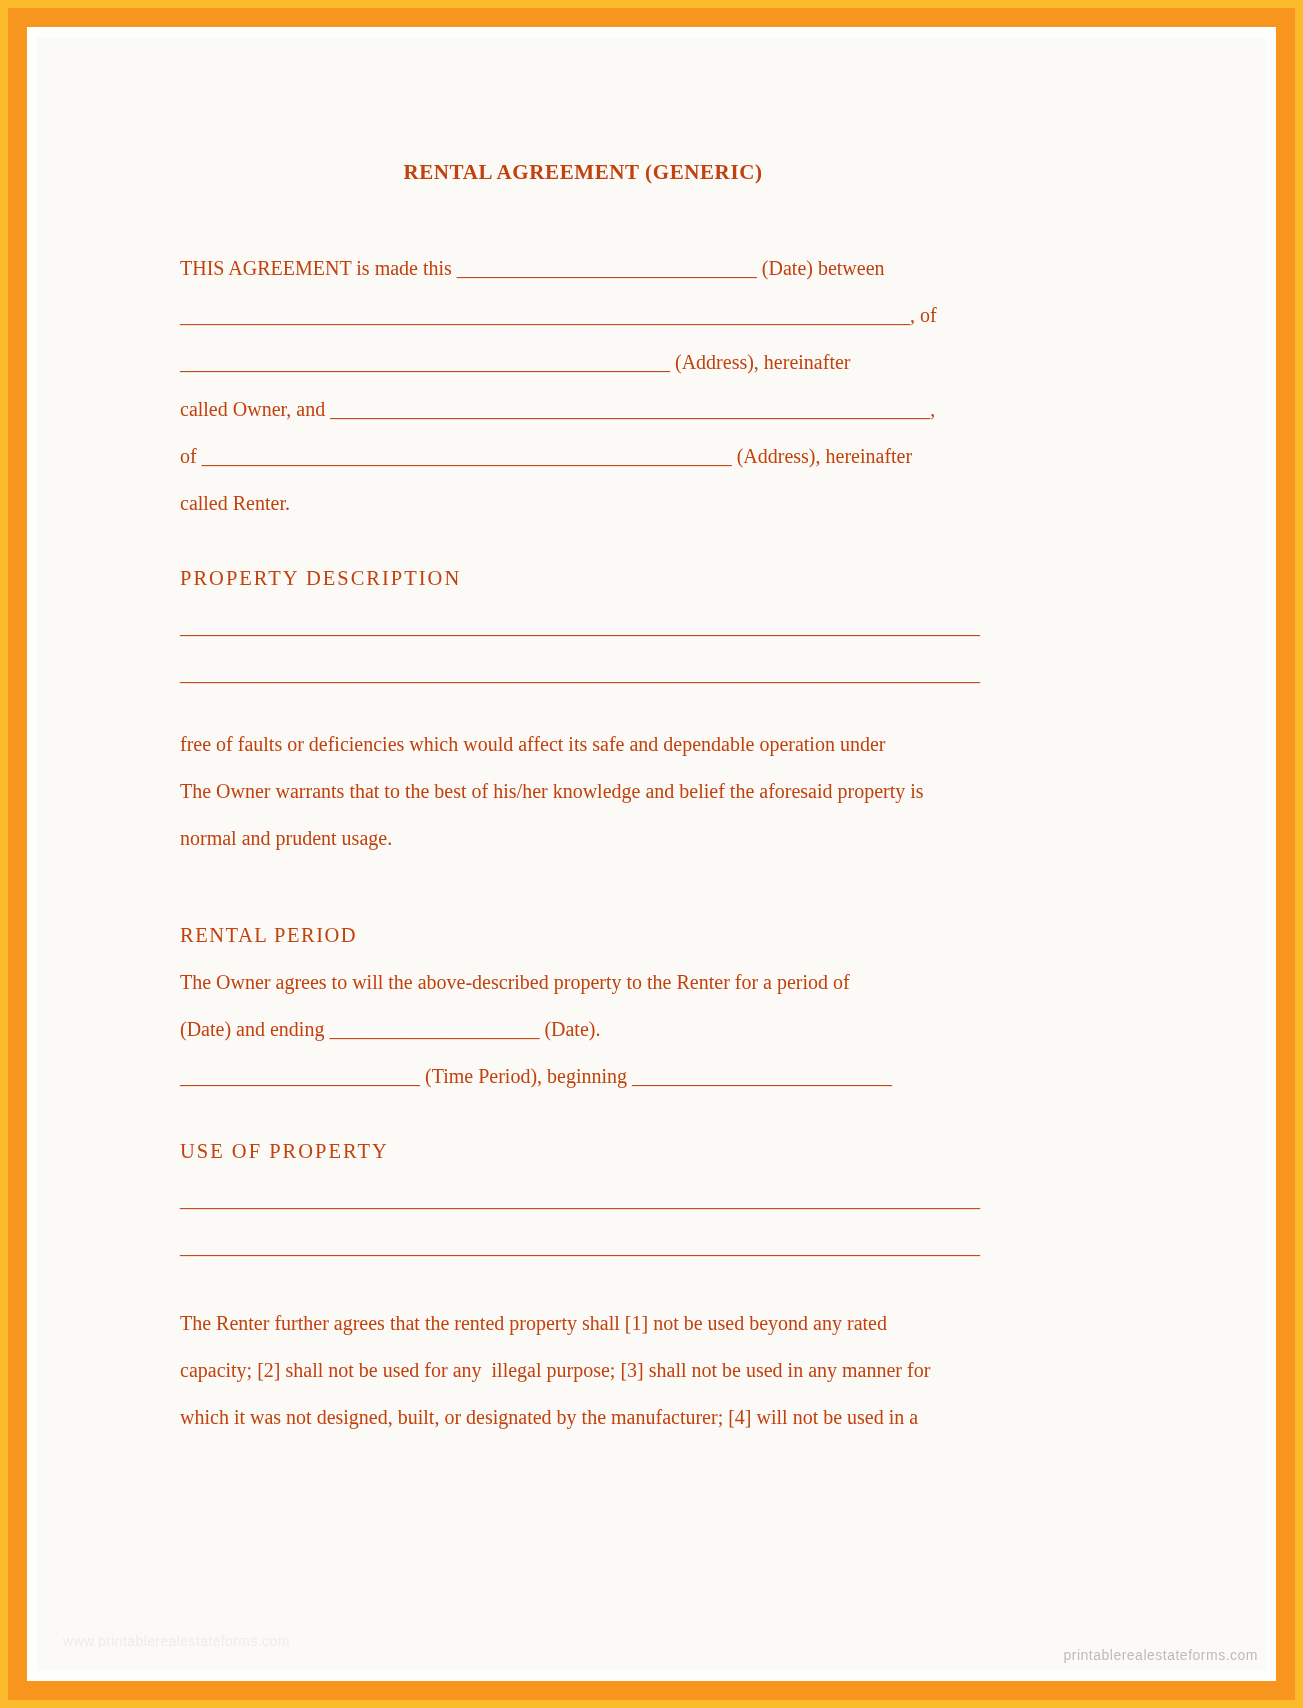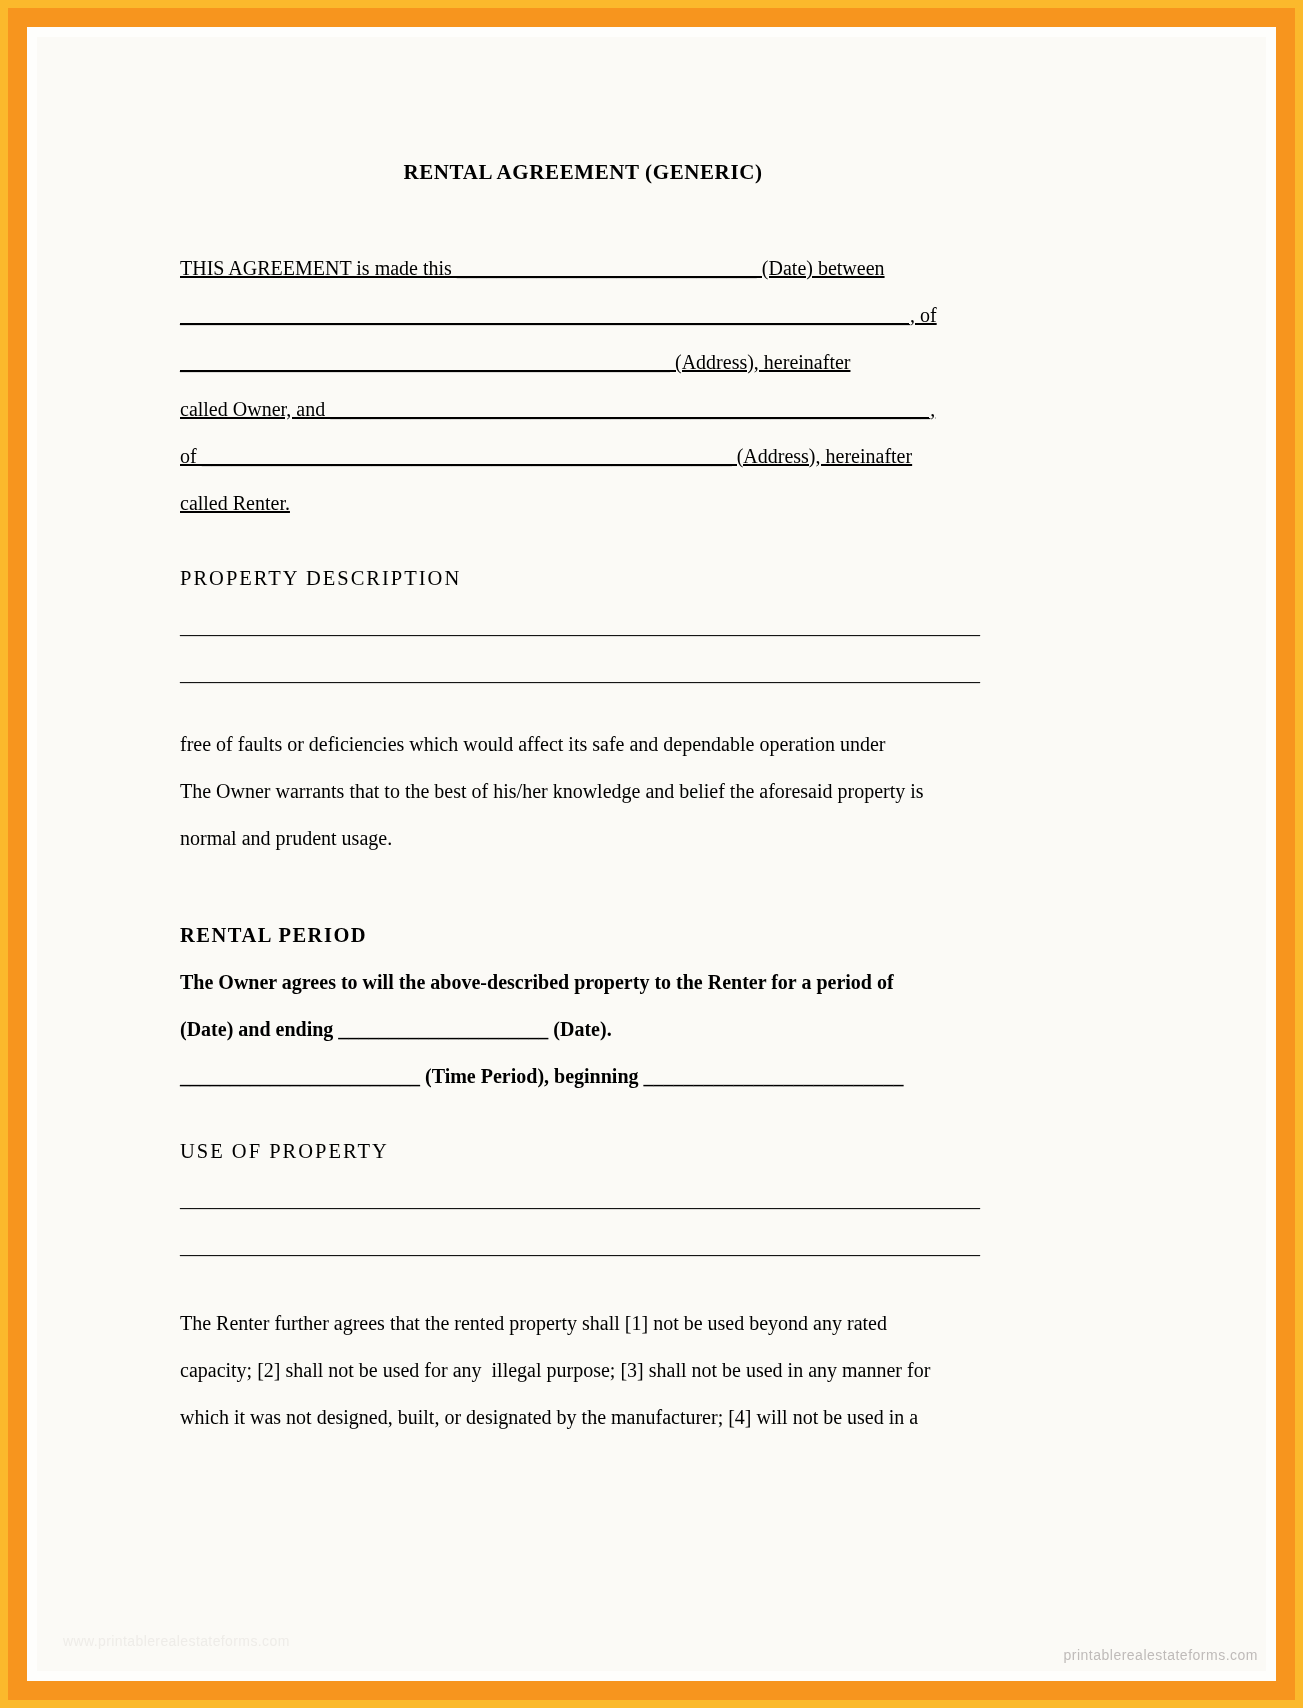--- a/index.html
+++ b/index.html
@@ -30,45 +30,45 @@
     box-sizing: border-box;
     background: #FBFAF6;           
     border: 10px solid #FEFEFC;    
     overflow: hidden;
   }
   .content {
     position: absolute;
     left: 143px;
     top: 0;
     width: 806px;
-    color: #000000;
+    color: #c2410c;
     font-size: 20px;
   }
   .line {
     line-height: 47px;
     white-space: pre-wrap;
   }
   .doc-title {
     margin-top: 120px;
     text-align: center;
     font-weight: bold;
     font-size: 21px;
     letter-spacing: 0.6px;
     line-height: 30px;
   }
-  .intro { margin-top: 58px; text-decoration: underline; }
+  .intro { margin-top: 58px; }
   .section-heading {
     font-size: 20.5px;
     letter-spacing: 2px;
     line-height: 30px;
   }
   .pd-heading   { margin-top: 36px; }
   .blank-block  { margin-top: 10px; }
   .warranty     { margin-top: 24px; }
-  .rental       { margin-top: 50px; font-weight: bold; }
+  .rental       { margin-top: 50px; }
   .rental .section-heading { line-height: 47px; letter-spacing: 1.5px; }
   .use-heading  { margin-top: 36px; }
   .renter-para  { margin-top: 30px; }
   .wm-right {
     position: absolute;
     right: 8px;
     bottom: 8px;
     font-family: "Liberation Sans", "DejaVu Sans", sans-serif;
     font-size: 14px;
     letter-spacing: 0.5px;

